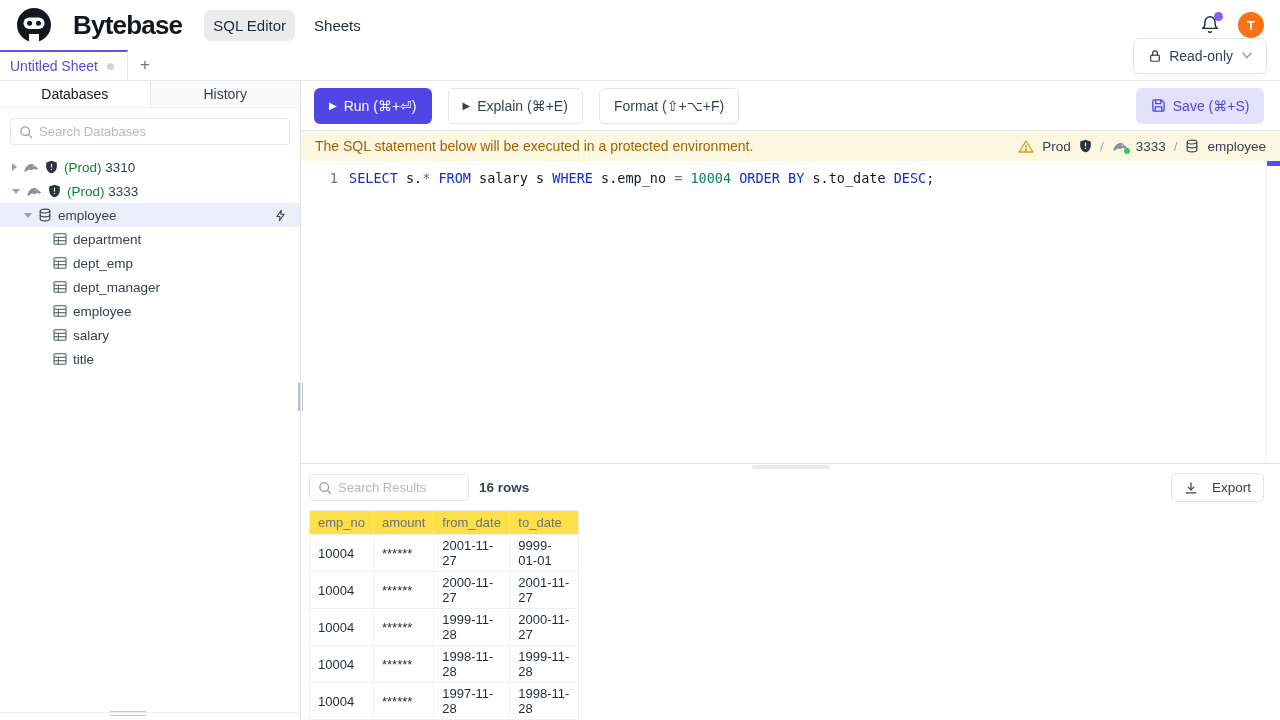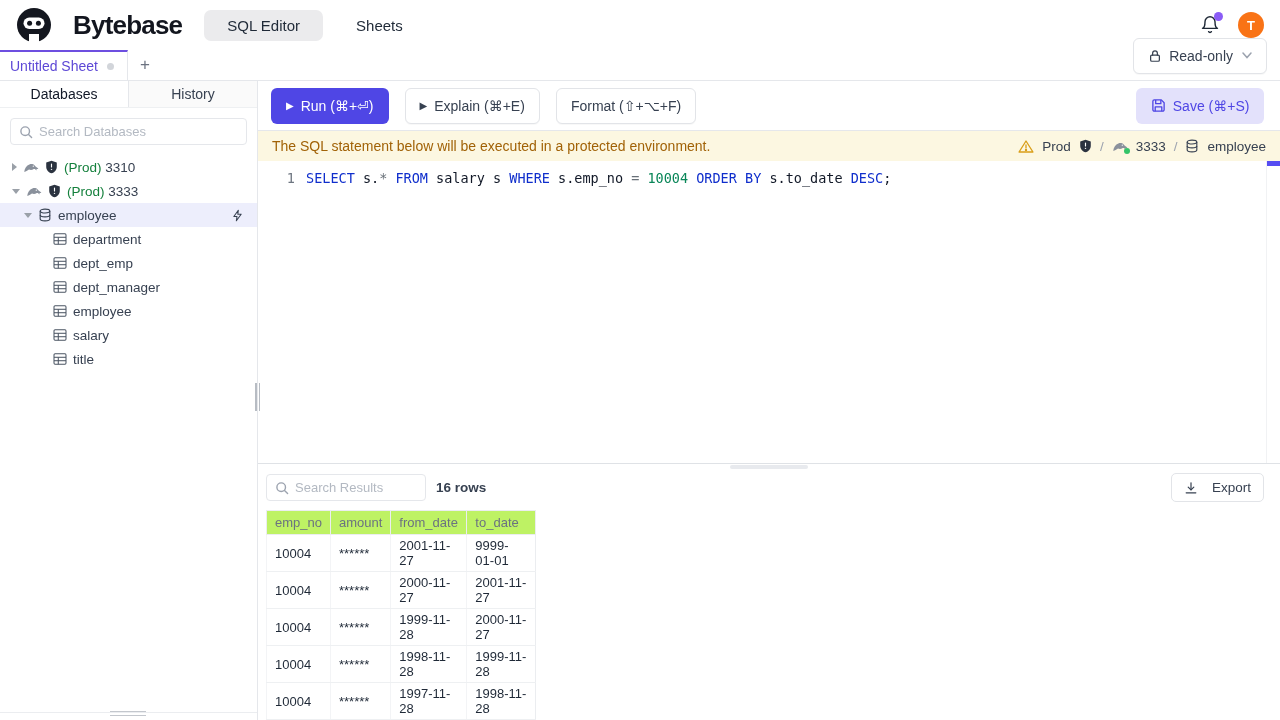--- a/index.html
+++ b/index.html
@@ -4,40 +4,40 @@
 <style>
   * { box-sizing: border-box; margin: 0; padding: 0; }
   html,body { width:1280px; height:720px; overflow:hidden; background:#fff;
     font-family:"Liberation Sans","DejaVu Sans",sans-serif; color:#1f2937; }
 
   
   .navbar { height:50px; display:flex; align-items:center; padding:0 16px; background:#fff; }
   .brand { display:flex; align-items:center; gap:21px; }
   .brand-text { font-size:26px; font-weight:800; color:#13161f; letter-spacing:-0.8px; }
   .main-nav { display:flex; align-items:center; gap:10px; margin-left:22px; }
-  .nav-item { font-size:15px; color:#1f2937; padding:7px 23px; border-radius:7px; cursor:pointer; font-weight:500; }
+  .nav-item { font-size:15px; color:#1f2937; padding:7px 9px; border-radius:7px; cursor:pointer; font-weight:500; }
   .nav-item.active { background:#ebebed; }
   .nav-right { margin-left:auto; display:flex; align-items:center; gap:18px; }
   .bell-wrap { position:relative; width:20px; height:20px; cursor:pointer; }
   .bell-badge { position:absolute; top:-3px; right:-3px; width:9px; height:9px; border-radius:50%; background:#8b5cf6; }
   .avatar { width:26px; height:26px; border-radius:50%; background:#f97316; color:#fff;
     display:flex; align-items:center; justify-content:center; font-size:13px; font-weight:600; cursor:pointer; }
 
   
   .tabbar { height:31px; border-bottom:1px solid #e5e7eb; display:flex; align-items:stretch; }
   .sheet-tab { display:flex; align-items:center; gap:9px; padding:0 13px 0 10px; border-top:2px solid #6d4fe0;
     border-right:1px solid #e5e7eb; color:#5d48d6; font-size:14px; cursor:pointer; }
   .sheet-dot { width:7px; height:7px; border-radius:50%; background:#d2d5da; }
   .new-tab { width:34px; background:none; border:none; font-size:17px; color:#6b7280; cursor:pointer; }
 
   
   .content { display:flex; height:639px; position:relative; }
 
   
-  .sidebar { width:258px; border-right:1px solid #e5e7eb; display:flex; flex-direction:column; position:relative; }
+  .sidebar { width:301px; border-right:1px solid #e5e7eb; display:flex; flex-direction:column; position:relative; }
   .side-tabs { display:flex; height:27px; background:#fafafa; border-bottom:1px solid #eef0f2; font-size:14px; flex:0 0 auto; }
   .side-tab { flex:1; display:flex; align-items:center; justify-content:center; color:#374151; cursor:pointer; }
   .side-tab.active { background:#fff; border-right:1px solid #e5e7eb; color:#111827; font-weight:500; }
   .search-wrap { margin:10px 10px 7px; height:27px; border:1px solid #e5e7eb; border-radius:4px;
     display:flex; align-items:center; gap:6px; padding:0 8px; }
   .search-wrap input { border:none; outline:none; width:100%; font-size:13px; color:#374151; background:transparent;
     font-family:"Liberation Sans",sans-serif; }
   .search-wrap input::placeholder { color:#b3b9c2; }
   .tree { font-size:13.5px; color:#374151; margin-top:3px; }
   .tree-row { height:24px; display:flex; align-items:center; gap:6px; padding-left:12px; cursor:pointer; white-space:nowrap; }
@@ -95,21 +95,21 @@
     display:flex; align-items:center; gap:6px; padding:0 8px; }
   .results-search input { border:none; outline:none; width:100%; font-size:13px; color:#374151;
     font-family:"Liberation Sans",sans-serif; }
   .results-search input::placeholder { color:#b3b9c2; }
   .row-count { font-size:13.5px; color:#374151;font-weight:bold; }
   .export-btn { margin-left:auto; margin-right:8px; height:29px; display:inline-flex; align-items:center; gap:14px;
     padding:0 12px; border:1px solid #e2e4e8; border-radius:5px; background:#fff; font-size:13.5px; color:#374151;
     cursor:pointer; font-family:"Liberation Sans",sans-serif; }
   .rtable-wrap { margin-left:8px; }
   table.rtable { border-collapse:collapse; font-size:13px; table-layout:fixed; }
-  .rtable th { background:#bef264; color:#6b7280; font-weight:400; text-align:left; padding:4px 8px;
+  .rtable th { background:#fde047; color:#6b7280; font-weight:400; text-align:left; padding:4px 8px;
     border:1px solid #ebedf0; height:24px; }
   .rtable td { padding:3px 8px; height:23px; color:#1f2937; border-bottom:1px solid #eef0f2;
     border-right:1px solid #f3f4f6; }
   .rtable td:first-child { border-left:1px solid #f3f4f6; }
   .rtable td:last-child { border-right:1px solid #ebedf0; }
 </style>
 </head>
 <body>
 
 <header class="navbar">

